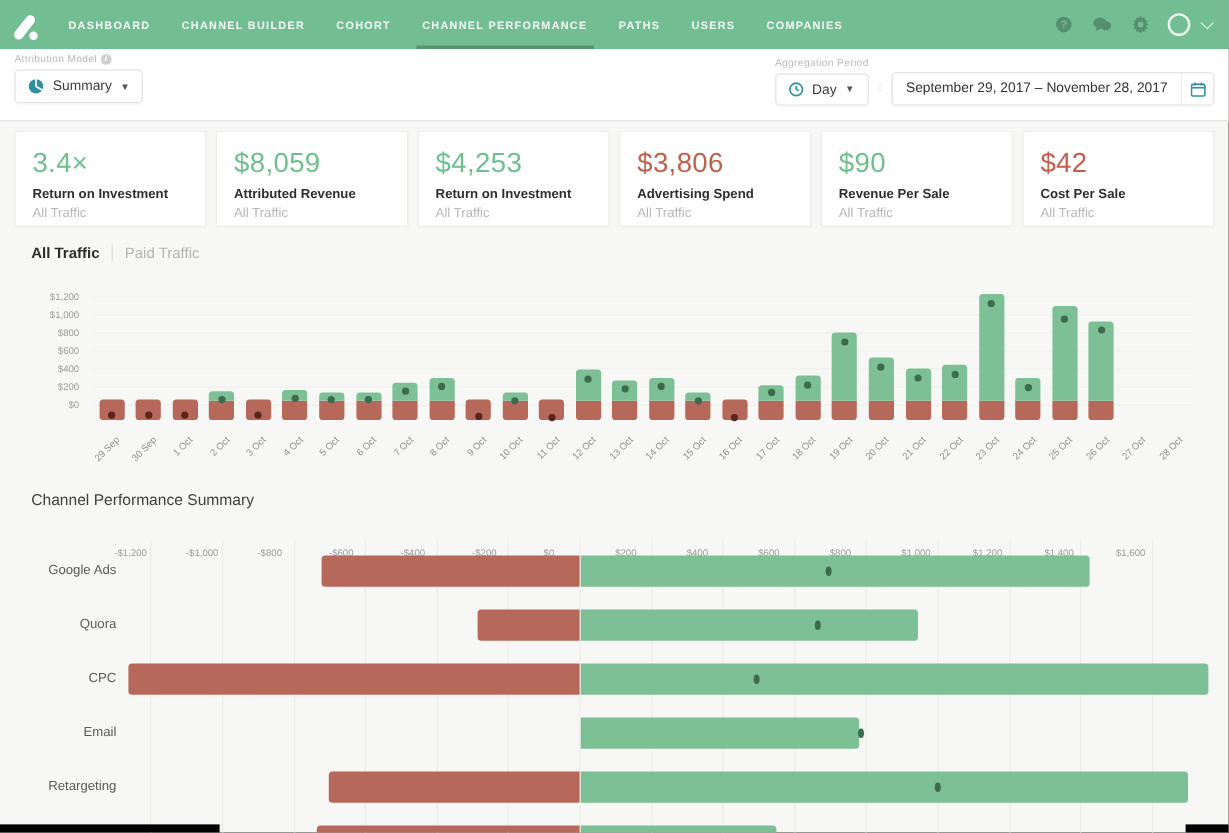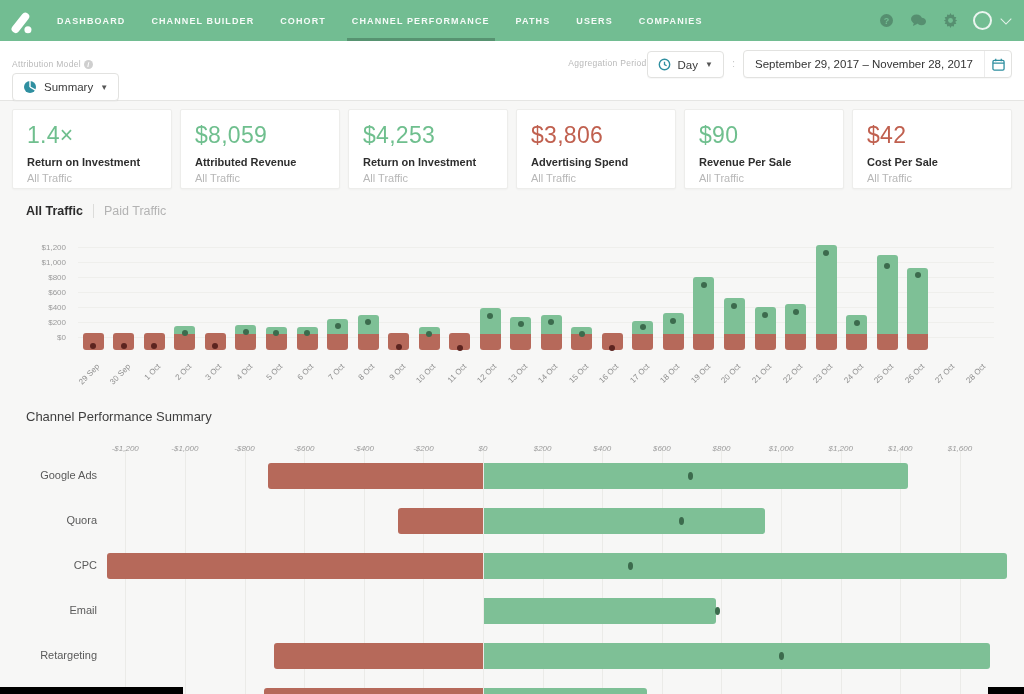--- a/index.html
+++ b/index.html
@@ -16,26 +16,26 @@
   .nav-right{margin-left:auto;display:flex;align-items:center;gap:14px;padding-right:14px;}
   .nav-ic{width:18px;height:18px;display:flex;align-items:center;justify-content:center;cursor:pointer;}
   .avatar{width:19px;height:19px;border-radius:50%;border:2px solid rgba(255,255,255,.85);box-sizing:border-box;cursor:pointer;}
   .chev{width:7px;height:7px;border-right:1.6px solid rgba(255,255,255,.8);border-bottom:1.6px solid rgba(255,255,255,.8);
         transform:rotate(45deg);margin-left:-4px;margin-top:-3px;cursor:pointer;}
   
   .filterbar{position:absolute;top:41px;left:0;right:0;height:59px;background:#fff;border-bottom:1px solid #e5e5e3;}
   .f-label{font-size:8.5px;color:#b9b9b9;letter-spacing:.3px;display:flex;align-items:center;gap:3px;}
   .info-dot{display:inline-flex;width:9px;height:9px;border-radius:50%;background:#cfcfcf;color:#fff;
             font-size:7px;font-weight:bold;align-items:center;justify-content:center;font-style:italic;}
-  .f-left{position:absolute;left:12px;top:18px;}
+  .f-left{position:absolute;left:12px;top:3px;}
   .f-btn{margin-top:4px;display:inline-flex;align-items:center;gap:7px;background:#fff;border:1px solid #e2e2e0;
          border-radius:4px;padding:6px 10px;font-size:11.5px;color:#3a3a3a;box-shadow:0 1px 1px rgba(0,0,0,.03);cursor:pointer;}
   .caret{font-size:8px;color:#555;}
   .f-right{position:absolute;right:12px;top:6px;display:flex;align-items:flex-end;gap:8px;}
-  .f-group{display:flex;margin-left:43px;}
+  .f-group{display:flex;flex-direction:column;margin-left:43px;}
   .colon{font-size:11px;color:#c9c9c9;padding-bottom:9px;}
   .date-wrap{display:flex;align-items:stretch;border:1px solid #e2e2e0;border-radius:4px;background:#fff;
              box-shadow:0 1px 1px rgba(0,0,0,.03);margin-bottom:0;height:28px;box-sizing:border-box;cursor:pointer;}
   .date-text{display:flex;align-items:center;padding:0 11px;font-size:11.5px;color:#333;}
   .date-cal{display:flex;align-items:center;justify-content:center;width:26px;border-left:1px solid #ececec;}
   
   .kpi-row{position:absolute;top:109px;left:12px;right:12px;display:flex;gap:8px;}
   .kpi{flex:1;background:#fff;border:1px solid #ededeb;border-radius:2px;box-shadow:0 1px 2px rgba(0,0,0,.03);
        padding:12px 14px;height:80px;box-sizing:border-box;}
   .kpi-value{font-size:23px;letter-spacing:.3px;}
@@ -52,21 +52,21 @@
   .grid-h{position:absolute;height:1px;background:#efefec;}
   .ytick{position:absolute;width:62px;text-align:right;font-size:8px;color:#9b9b9b;}
   .bar-seg{position:absolute;}
   .dot{position:absolute;border-radius:50%;}
   .xlabel{position:absolute;width:52px;text-align:right;font-size:8px;color:#8f8f8f;
           transform:rotate(-45deg);transform-origin:100% 0;white-space:nowrap;}
   
   .summary-title{position:absolute;top:409px;left:26px;font-size:13px;font-weight:normal;color:#3f3f3f;margin:0;}
   .rowchart{position:absolute;top:436px;left:0;width:1024px;height:258px;}
   .grid-v{position:absolute;top:14px;bottom:-10px;width:1px;background:#ebebe8;}
-  .xtick{position:absolute;top:8px;width:60px;margin-left:-30px;text-align:center;font-size:8px;color:#9b9b9b;font-style:italic;}
+  .xtick{position:absolute;top:20px;width:60px;margin-left:-30px;font-size:8px;color:#9b9b9b;}
   .row-label{position:absolute;width:97px;text-align:right;font-size:11px;color:#5a5a5a;}
   .hbar{position:absolute;height:26px;}
   .corner{position:absolute;bottom:0;height:7px;background:#000;}
 </style>
 </head>
 <body>
 
 <div class="screen">
 
   <header class="nav">
@@ -162,21 +162,21 @@
             <rect x="1" y="2.5" width="12" height="10.5" rx="1.5" fill="none" stroke="#2f8fa0" stroke-width="1.4"></rect>
             <path d="M4 0.8 L4 3.6 M10 0.8 L10 3.6 M1 5.5 L13 5.5" stroke="#2f8fa0" stroke-width="1.4"></path>
           </svg>
         </div>
       </div>
     </div>
   </section>
 
   <div class="kpi-row" id="kpi-row">
       <div class="kpi">
-        <div class="kpi-value green">1.4×</div>
+        <div class="kpi-value green">3.4×</div>
         <div class="kpi-label">Return on Investment</div>
         <div class="kpi-sub">All Traffic</div>
       </div>
       <div class="kpi">
         <div class="kpi-value green">$8,059</div>
         <div class="kpi-label">Attributed Revenue</div>
         <div class="kpi-sub">All Traffic</div>
       </div>
       <div class="kpi">
         <div class="kpi-value green">$4,253</div>

